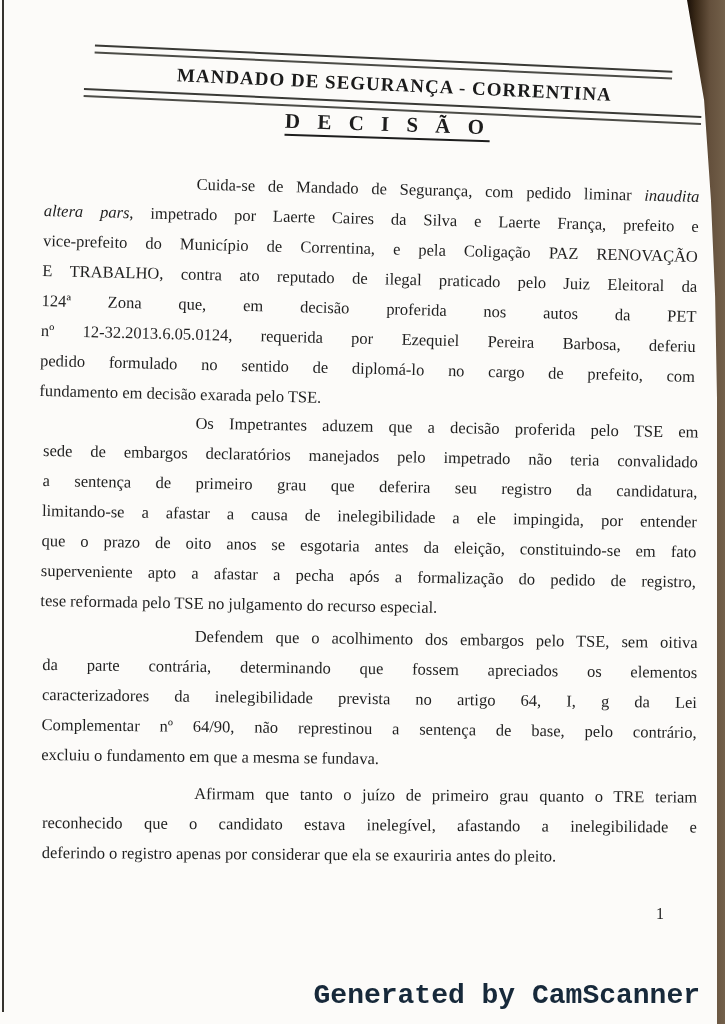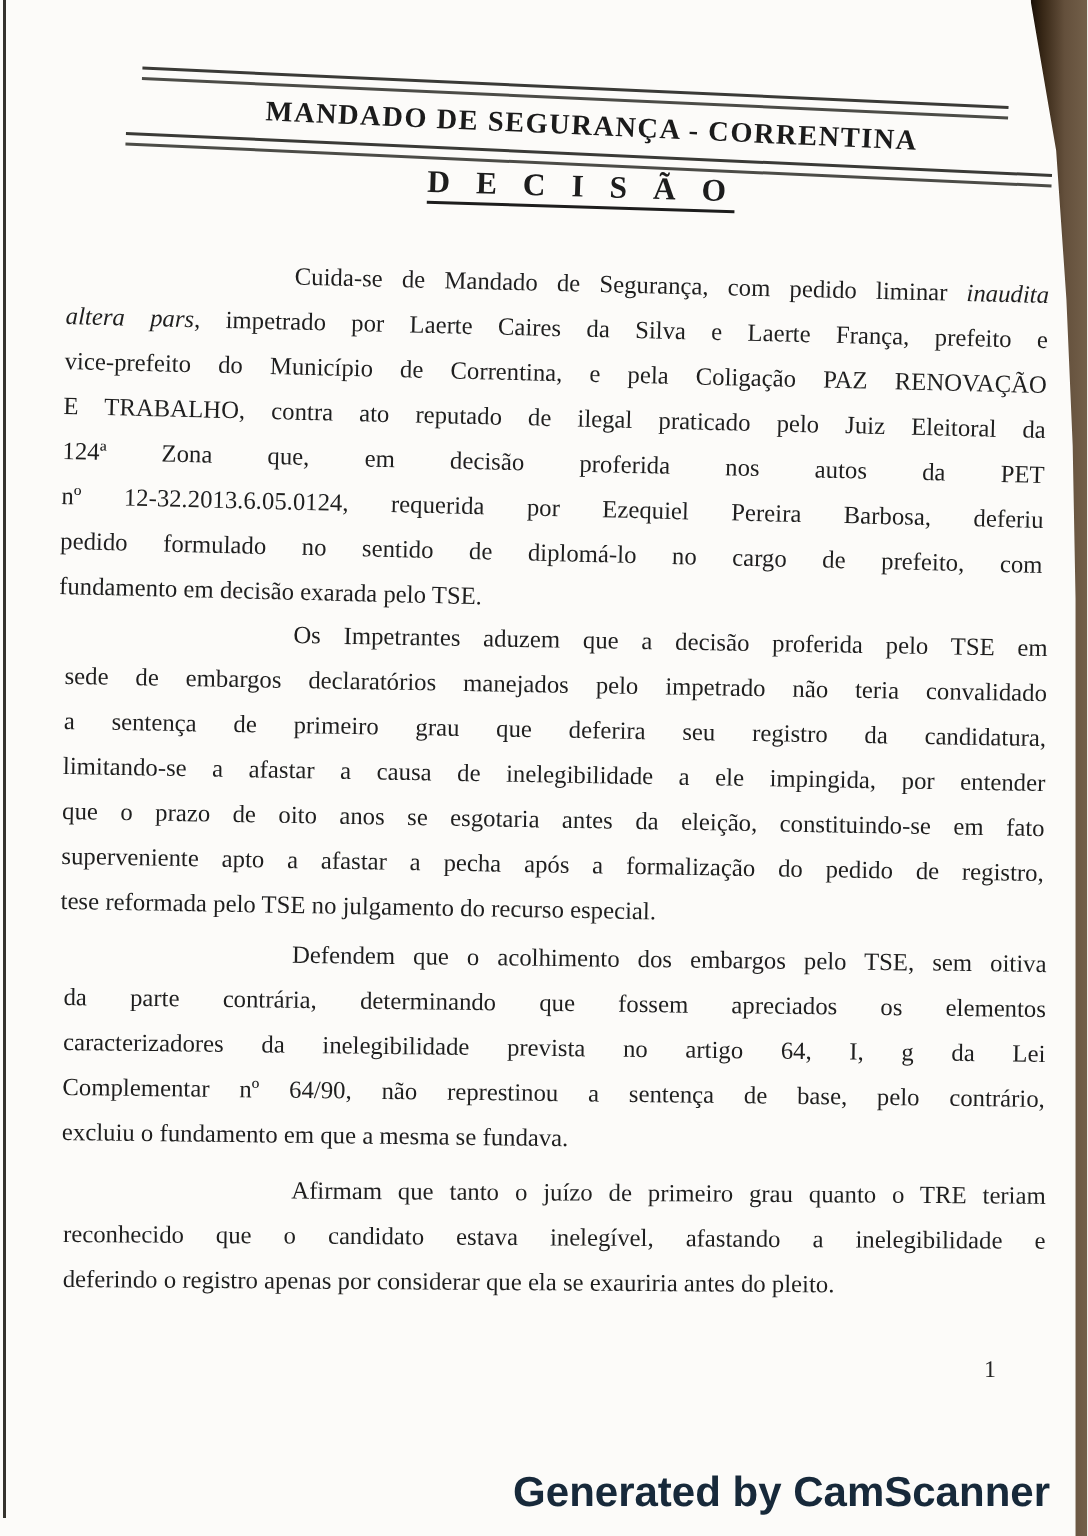--- a/index.html
+++ b/index.html
@@ -70,21 +70,21 @@
   .line.first { text-indent: 152px; }
   .line.last { text-align-last: left; }
   .it { font-style: italic; }
   
   .page-number {
     position: absolute; left: 656px; top: 905px;
     font-size: 16px; color: #262626;
   }
   .watermark {
     position: absolute; right: 25px; bottom: 13px;
-    font-family: Liberation Sans, sans-serif;
+    font-family: Liberation Mono, monospace;
     font-size: 28px; font-weight: bold; letter-spacing: 0px;
     color: #17293a;
     white-space: nowrap;
   }
 </style>
 </head>
 <body>
 
 <div class="page">
 

